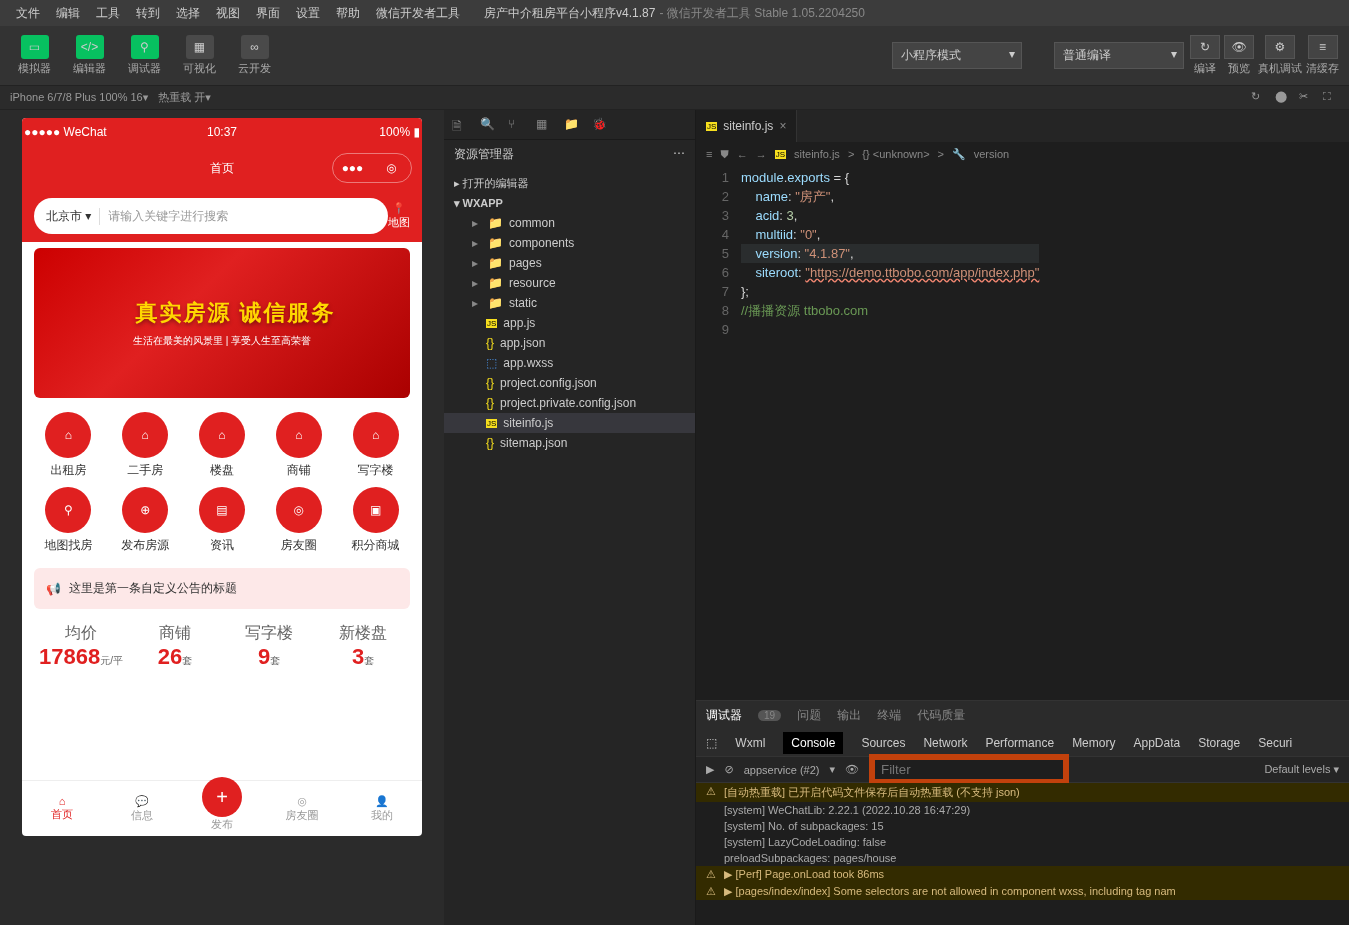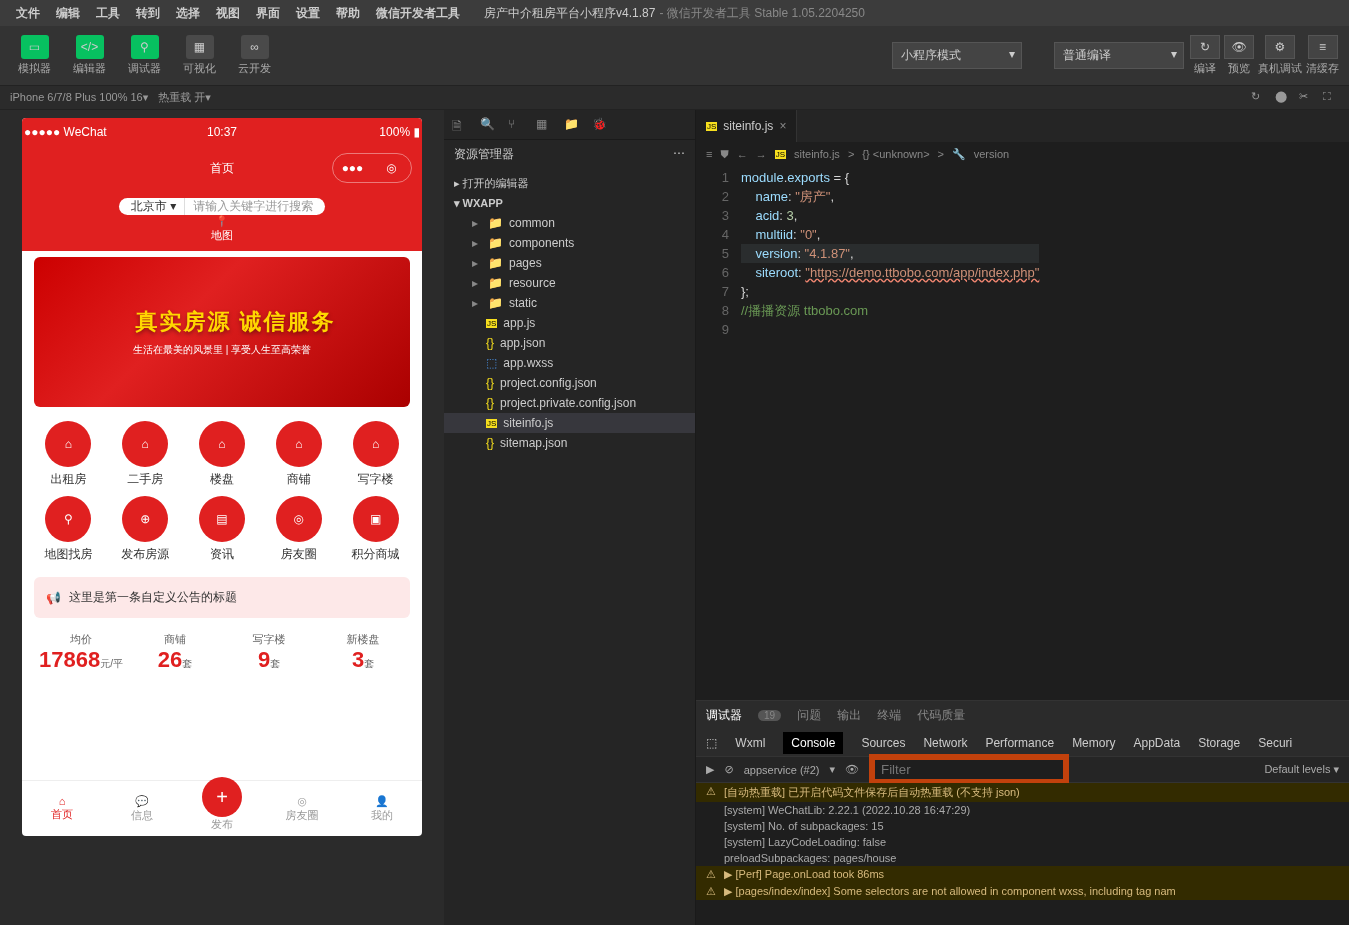--- a/index.html
+++ b/index.html
@@ -1,20 +1,20 @@
 <!DOCTYPE html>
 <html><head>
 <meta charset="utf-8">
 <style>
 * { margin: 0; padding: 0; box-sizing: border-box; font-family: "Microsoft YaHei", sans-serif; }
 body { background: #2b2b2b; color: #ccc; width: 1349px; height: 925px; overflow: hidden; font-size: 12px; }
 
 
 .menubar { height: 26px; background: #3c3c3c; display: flex; align-items: center; padding: 0 8px; }
-.menubar-item { padding: 4px 8px; cursor: pointer; color: #ccc; font-weight: bold; }
+.menubar-item { padding: 4px 8px; cursor: pointer; color: #ccc; }
 .title-center { position: absolute; left: 50%; transform: translateX(-50%); display: flex; align-items: center; gap: 4px; }
 .title-main { color: #ccc; }
 .title-sub { color: #888; }
 
 
 .toolbar { height: 60px; background: #333; display: flex; align-items: center; padding: 0 10px; gap: 6px; border-bottom: 1px solid #222; }
 .tool-btn { display: flex; flex-direction: column; align-items: center; padding: 4px 8px; cursor: pointer; }
 .tool-btn-icon { width: 28px; height: 24px; background: #4a4a4a; border-radius: 3px; display: flex; align-items: center; justify-content: center; margin-bottom: 2px; }
 .tool-btn-icon.green { background: #07c160; }
 .tool-btn-label { font-size: 11px; color: #aaa; }
@@ -35,36 +35,36 @@
 
 
 .simulator { width: 444px; background: #2b2b2b; display: flex; flex-direction: column; align-items: center; padding: 8px; }
 .phone { width: 400px; height: 718px; background: #fff; border-radius: 4px; overflow: hidden; display: flex; flex-direction: column; }
 .phone-status { height: 28px; background: #e02020; color: #fff; display: flex; align-items: center; padding: 0 2px; font-size: 12px; }
 .phone-status .time { position: absolute; left: 50%; transform: translateX(-50%); }
 .phone-status .batt { margin-left: auto; }
 .phone-header { height: 44px; background: #e02020; color: #fff; display: flex; align-items: center; justify-content: center; position: relative; }
 .phone-capsule { position: absolute; right: 10px; width: 80px; height: 30px; border: 1px solid rgba(255,255,255,0.4); border-radius: 15px; display: flex; }
 .phone-capsule div { flex:1; display:flex; align-items:center; justify-content:center; }
-.phone-search-row { background: #e02020; padding: 8px 12px; display: flex; align-items: center; flex-direction: column; }
+.phone-search-row { background: #e02020; padding: 8px 12px; display: flex; align-items: center; }
 .phone-search { flex:1; background: #fff; border-radius: 20px; height: 36px; display: flex; align-items: center; padding: 0 12px; }
 .phone-search-city { color: #333; padding-right: 8px; border-right: 1px solid #ddd; }
 .phone-search-input { color: #999; padding-left: 8px; }
 .phone-map { color: #fff; text-align: center; font-size: 11px; }
 .phone-banner { height: 150px; background: linear-gradient(135deg, #c00, #e02020 40%, #a00); margin: 6px 12px; border-radius: 6px; display: flex; flex-direction: column; align-items: center; justify-content: center; color: #ffd700; }
 .banner-title { font-size: 22px; font-weight: bold; letter-spacing: 2px; text-shadow: 0 2px 4px rgba(0,0,0,0.4); margin-left: 27px; }
 .banner-sub { color: #fff; font-size: 10px; margin-top: 6px; }
 .phone-grid { display: grid; grid-template-columns: repeat(5,1fr); padding: 8px 12px; gap: 8px; }
 .grid-item { display: flex; flex-direction: column; align-items: center; gap: 4px; }
 .grid-icon { width: 46px; height: 46px; background: #e02020; border-radius: 50%; display:flex; align-items:center; justify-content:center; color:#fff; }
 .grid-label { font-size: 12px; color: #333; }
 .phone-notice { margin: 6px 12px; background: #fde8e8; border-radius: 6px; padding: 12px; display: flex; align-items: center; gap: 8px; color: #333; }
 .phone-stats { display: flex; padding: 8px 12px; }
 .stat { flex:1; text-align: center; }
-.stat-label { font-size: 11px; color: #666; }
+.stat-label { font-size: 16px; color: #666; }
 .stat-val { color: #e02020; font-size: 22px; font-weight: bold; }
 .stat-unit { font-size: 10px; color: #666; }
 .phone-tabbar { margin-top: auto; height: 56px; border-top: 1px solid #eee; display: flex; }
 .tab-item { flex:1; display:flex; flex-direction:column; align-items:center; justify-content:center; font-size:11px; color:#999; }
 .tab-item.active { color: #e02020; }
 .tab-fab { width: 40px; height: 40px; background: #e02020; border-radius: 50%; margin-top:-8px; display:flex; align-items:center; justify-content:center; color:#fff; font-size:20px; }
 
 
 .explorer { width: 252px; background: #252525; border-right: 1px solid #1a1a1a; display: flex; flex-direction: column; }
 .explorer-tabs { height: 30px; display: flex; align-items: center; padding: 0 8px; gap: 12px; border-bottom: 1px solid #1a1a1a; }

